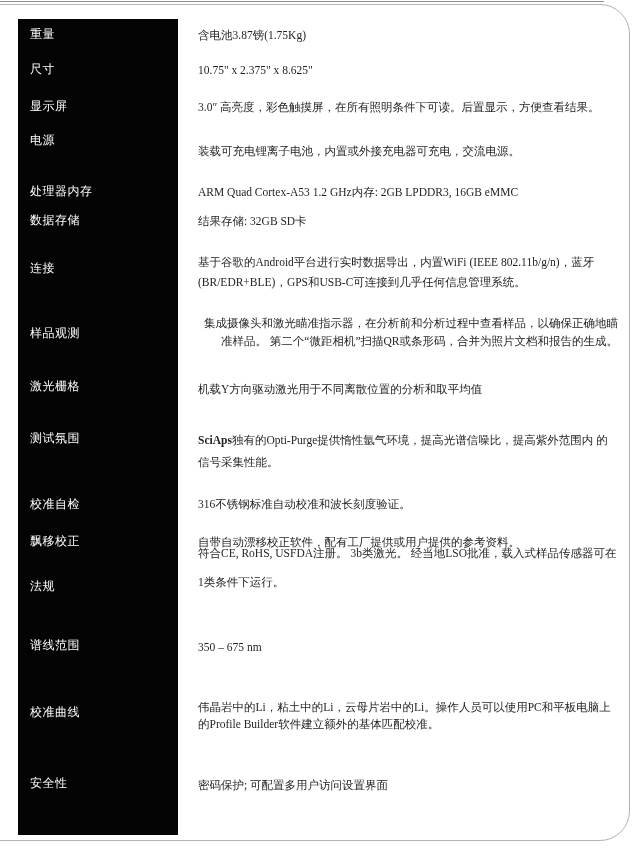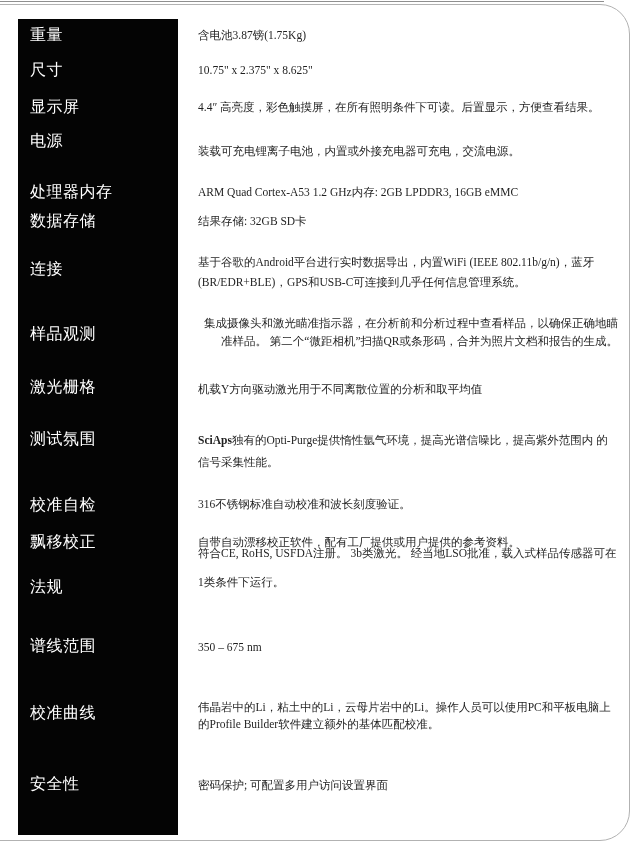--- a/index.html
+++ b/index.html
@@ -40,21 +40,21 @@
     left: 18px;
     top: 19px;
     width: 160px;
     height: 816px;
     background: #040404;
   }
   .lbl {
     position: absolute;
     left: 30px;
     color: #ffffff;
-    font-size: 16px;
+    font-size: 12px;
     line-height: 15px;
     white-space: nowrap;
     letter-spacing: 0.5px;
   }
   .val {
     position: absolute;
     left: 198px;
     width: 420px;
     color: #1f1f1f;
     font-size: 11.5px;
@@ -78,21 +78,21 @@
   <div class="page-border"></div>
   <div class="label-col-bg"></div>
 
   <div class="lbl" style="top:27px">重量</div>
   <div class="val nw" style="top:27px">含电池3.87镑(1.75Kg)</div>
 
   <div class="lbl" style="top:62px">尺寸</div>
   <div class="val nw" style="top:62px">10.75" x 2.375" x 8.625"</div>
 
   <div class="lbl" style="top:99px">显示屏</div>
-  <div class="val nw" style="top:99px">4.4″ 高亮度，彩色触摸屏，在所有照明条件下可读。后置显示，方便查看结果。</div>
+  <div class="val nw" style="top:99px">3.0″ 高亮度，彩色触摸屏，在所有照明条件下可读。后置显示，方便查看结果。</div>
 
   <div class="lbl" style="top:133px">电源</div>
   <div class="val nw" style="top:143px">装载可充电锂离子电池，内置或外接充电器可充电，交流电源。</div>
 
   <div class="lbl" style="top:184px">处理器内存</div>
   <div class="val nw" style="top:184px">ARM Quad Cortex-A53 1.2 GHz内存: 2GB LPDDR3, 16GB eMMC</div>
 
   <div class="lbl" style="top:213px">数据存储</div>
   <div class="val nw" style="top:213px">结果存储: 32GB SD卡</div>
 

